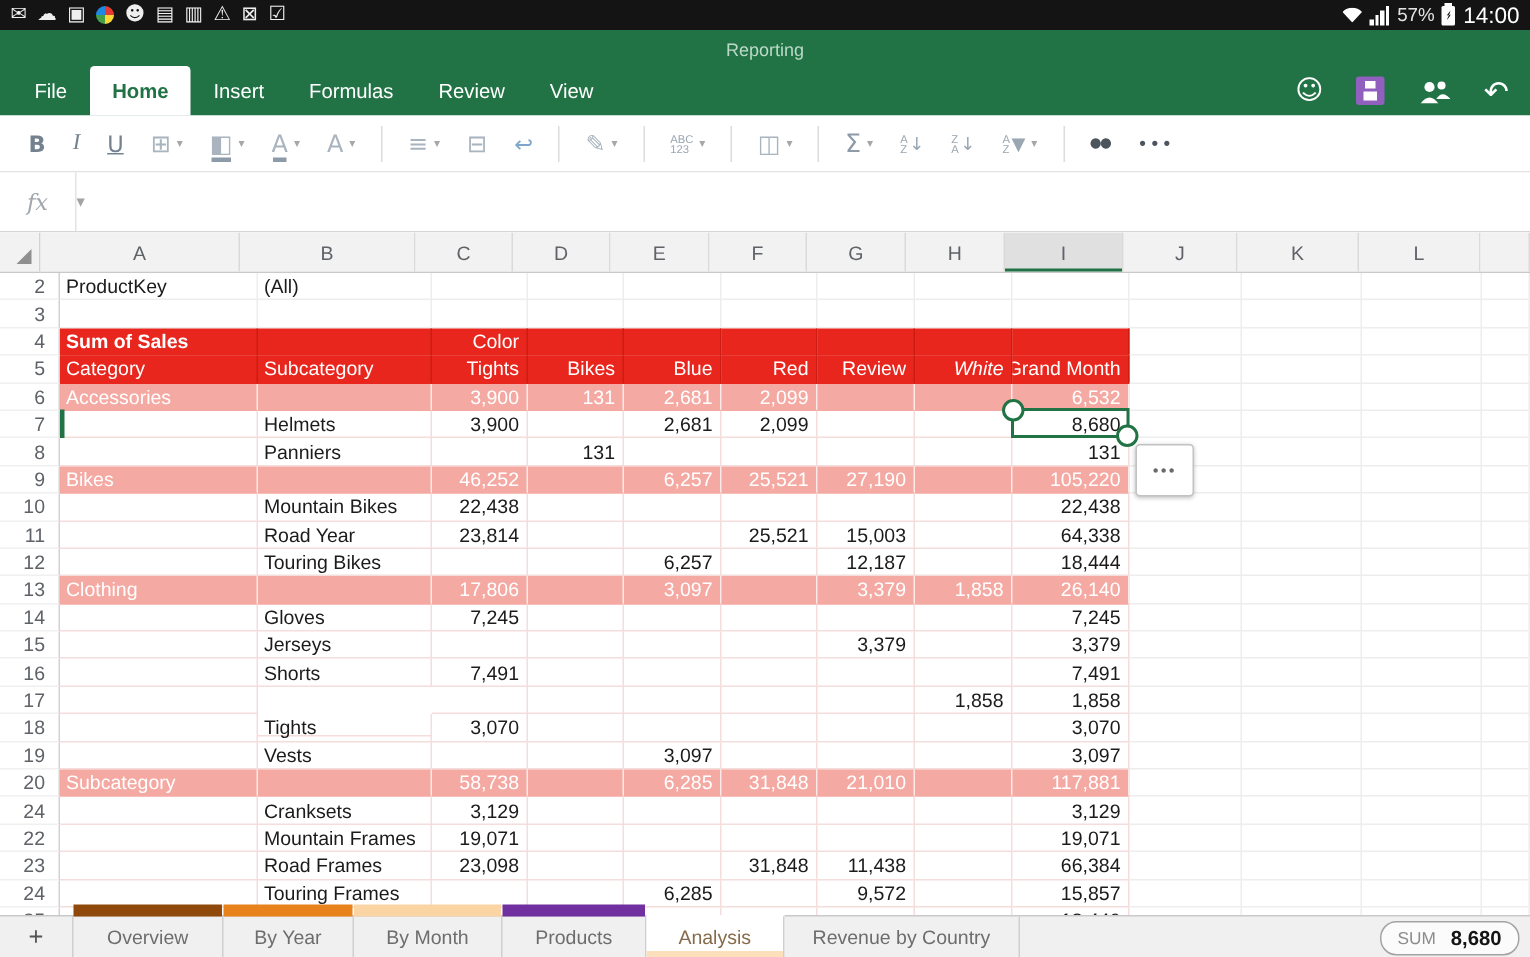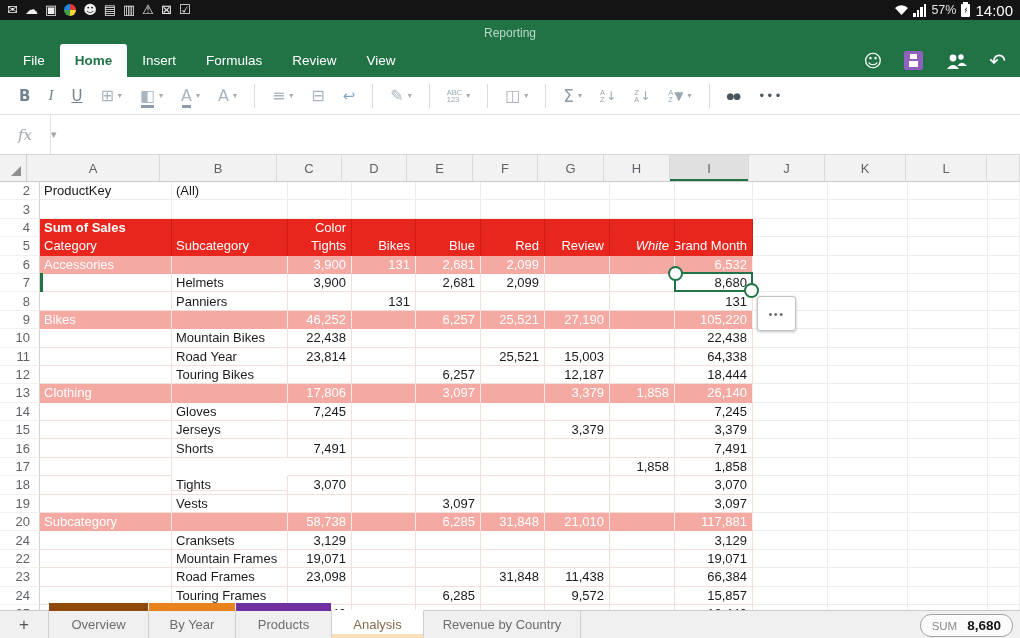--- a/index.html
+++ b/index.html
@@ -675,20 +675,24 @@
 <div id="tabbar" class="abs">
   <div id="add-sheet">+</div>
 <div class="stab" style="width: 100px; flex: 0 0 100px;">
       <span class="strip" style="background: rgb(143, 74, 11);"></span>
       <span>Overview</span>
     </div>
     <div class="stab" style="width: 87px; flex: 0 0 87px;">
       <span class="strip" style="background: rgb(232, 130, 28);"></span>
       <span>By Year</span>
     </div>
+    <div class="stab" style="width: 99px; flex: 0 0 99px;">
+      <span class="strip" style="background: rgb(251, 212, 164);"></span>
+      <span>By Month</span>
+    </div>
     <div class="stab" style="width: 96px; flex: 0 0 96px;">
       <span class="strip" style="background: rgb(112, 48, 160);"></span>
       <span>Products</span>
     </div>
     <div class="stab active" style="width: 92px; flex: 0 0 92px;">
       <span class="strip" style="background: rgb(251, 224, 187);"></span>
       <span>Analysis</span>
     </div>
     <div class="stab" style="width: 157px; flex: 0 0 157px;">
       <span>Revenue by Country</span>

